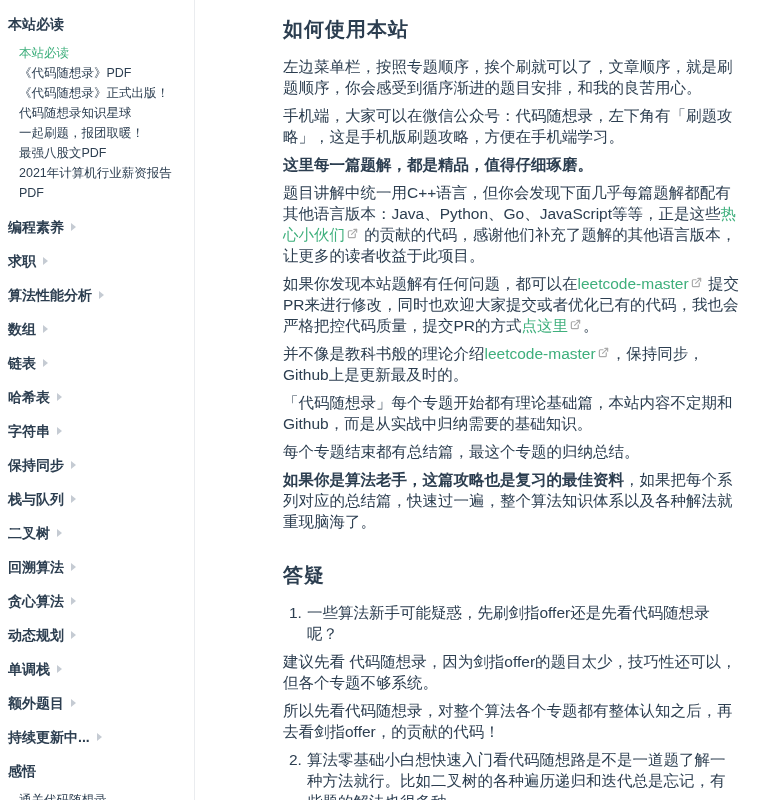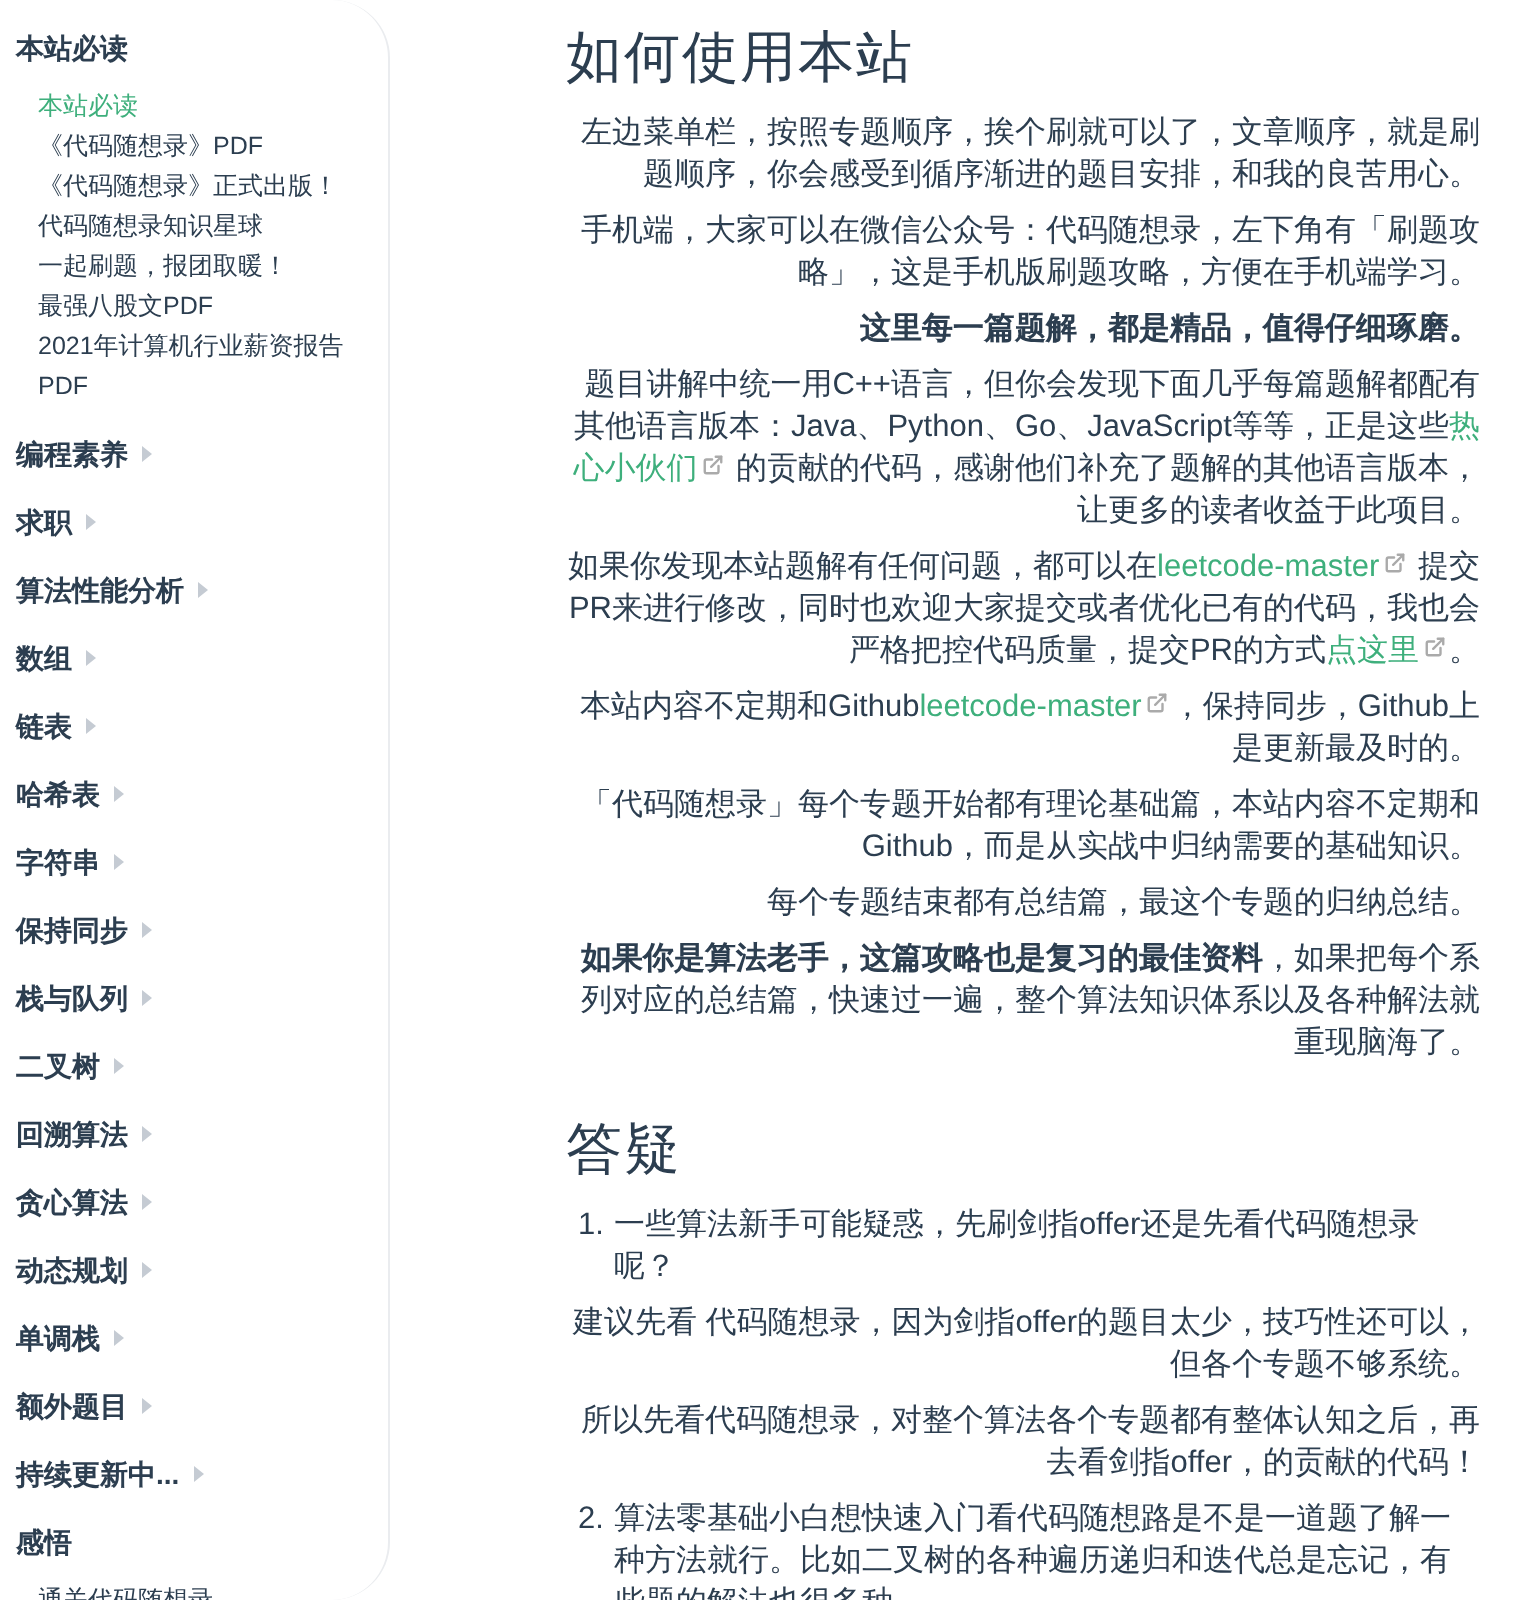--- a/index.html
+++ b/index.html
@@ -2,39 +2,39 @@
 <html><head>
 <meta charset="utf-8">
 <style>
   * { margin:0; padding:0; box-sizing:border-box; }
   html,body { width:765px; height:800px; overflow:hidden; background:#ffffff;
               font-family:"Liberation Sans","DejaVu Sans",sans-serif; }
   body { position:relative; color:#2c3e50; }
 
   
   .sidebar { position:absolute; left:0; top:0; bottom:0; width:195px;
-             border-right:1px solid #eaecef; padding:14px 0 0 0; background:#fff;border-radius:29px; }
+             border-right:1px solid #eaecef; padding:14px 0 0 0; background:#fff; }
   .sb-section { margin-bottom:14px; }
   .sb-header { display:flex; align-items:center; padding-left:8px;
                font-size:14px; font-weight:700; line-height:20px; color:#2c3e50; cursor:pointer; }
   .chev { display:inline-block; width:0; height:0; margin-left:7px;
           border-left:5px solid #c5cbd3; border-top:4px solid transparent;
           border-bottom:4px solid transparent; }
   .sb-items { margin-top:9px; }
   .sb-item { padding-left:19px; font-size:12.5px; line-height:20px; color:#2c3e50; cursor:pointer; }
   .sb-item.active { color:#3eaf7c; }
 
   
   .main { position:absolute; left:195px; right:0; top:0; bottom:0;
           padding:12px 25px 0 88px; overflow:hidden; }
-  h1.h { font-size:28px; line-height:34px; font-weight:400; color:#2c3e50;
+  h1.h { font-size:20px; line-height:34px; font-weight:700; color:#2c3e50;
          margin:26px 0 10px 0; letter-spacing:1px; }
   h1.h.first { margin-top:0; }
   .p { font-size:15.5px; line-height:21px; margin:7px 0; color:#2c3e50;
-       word-break:break-word;text-align:right; }
+       word-break:break-word; }
   .p b { font-weight:700; }
   .li { display:flex; font-size:15.5px; line-height:21px; margin:7px 0 7px 6px; }
   .li .num { flex:0 0 auto; margin-right:5px; }
   .li .body { flex:1; }
   a.link { color:#3eaf7c; text-decoration:none; cursor:pointer; }
   .ext { display:inline-block; vertical-align:1px; margin:0 2px; color:#aaaaaa; }
   .ext svg { display:block; }
 </style>
 </head>
 <body>
@@ -175,21 +175,21 @@
           </svg></span><span> 的贡献的代码，感谢他们补充了题解的其他语言版本，让更多的读者收益于此项目。</span></p>
       <p class="p"><span>如果你发现本站题解有任何问题，都可以在</span><a class="link">leetcode-master</a><span class="ext"><svg width="11" height="11" viewBox="0 0 24 24" fill="none" stroke="currentColor" stroke-width="2.6" stroke-linecap="round" stroke-linejoin="round">
             <path d="M18 13v6a2 2 0 0 1-2 2H5a2 2 0 0 1-2-2V8a2 2 0 0 1 2-2h6"></path>
             <polyline points="15 3 21 3 21 9"></polyline>
             <line x1="10" y1="14" x2="21" y2="3"></line>
           </svg></span><span> 提交PR来进行修改，同时也欢迎大家提交或者优化已有的代码，我也会严格把控代码质量，提交PR的方式</span><a class="link">点这里</a><span class="ext"><svg width="11" height="11" viewBox="0 0 24 24" fill="none" stroke="currentColor" stroke-width="2.6" stroke-linecap="round" stroke-linejoin="round">
             <path d="M18 13v6a2 2 0 0 1-2 2H5a2 2 0 0 1-2-2V8a2 2 0 0 1 2-2h6"></path>
             <polyline points="15 3 21 3 21 9"></polyline>
             <line x1="10" y1="14" x2="21" y2="3"></line>
           </svg></span><span>。</span></p>
-      <p class="p"><span>本站内容不定期和Github</span><a class="link">leetcode-master</a><span class="ext"><svg width="11" height="11" viewBox="0 0 24 24" fill="none" stroke="currentColor" stroke-width="2.6" stroke-linecap="round" stroke-linejoin="round">
+      <p class="p"><span>并不像是教科书般的理论介绍</span><a class="link">leetcode-master</a><span class="ext"><svg width="11" height="11" viewBox="0 0 24 24" fill="none" stroke="currentColor" stroke-width="2.6" stroke-linecap="round" stroke-linejoin="round">
             <path d="M18 13v6a2 2 0 0 1-2 2H5a2 2 0 0 1-2-2V8a2 2 0 0 1 2-2h6"></path>
             <polyline points="15 3 21 3 21 9"></polyline>
             <line x1="10" y1="14" x2="21" y2="3"></line>
           </svg></span><span>，保持同步，Github上是更新最及时的。</span></p>
       <p class="p"><span>「代码随想录」每个专题开始都有理论基础篇，本站内容不定期和Github，而是从实战中归纳需要的基础知识。</span></p>
       <p class="p"><span>每个专题结束都有总结篇，最这个专题的归纳总结。</span></p>
       <p class="p"><b>如果你是算法老手，这篇攻略也是复习的最佳资料</b><span>，如果把每个系列对应的总结篇，快速过一遍，整个算法知识体系以及各种解法就重现脑海了。</span></p>
       <h1 class="h">答疑</h1>
       <div class="li">
         <span class="num">1.</span>

